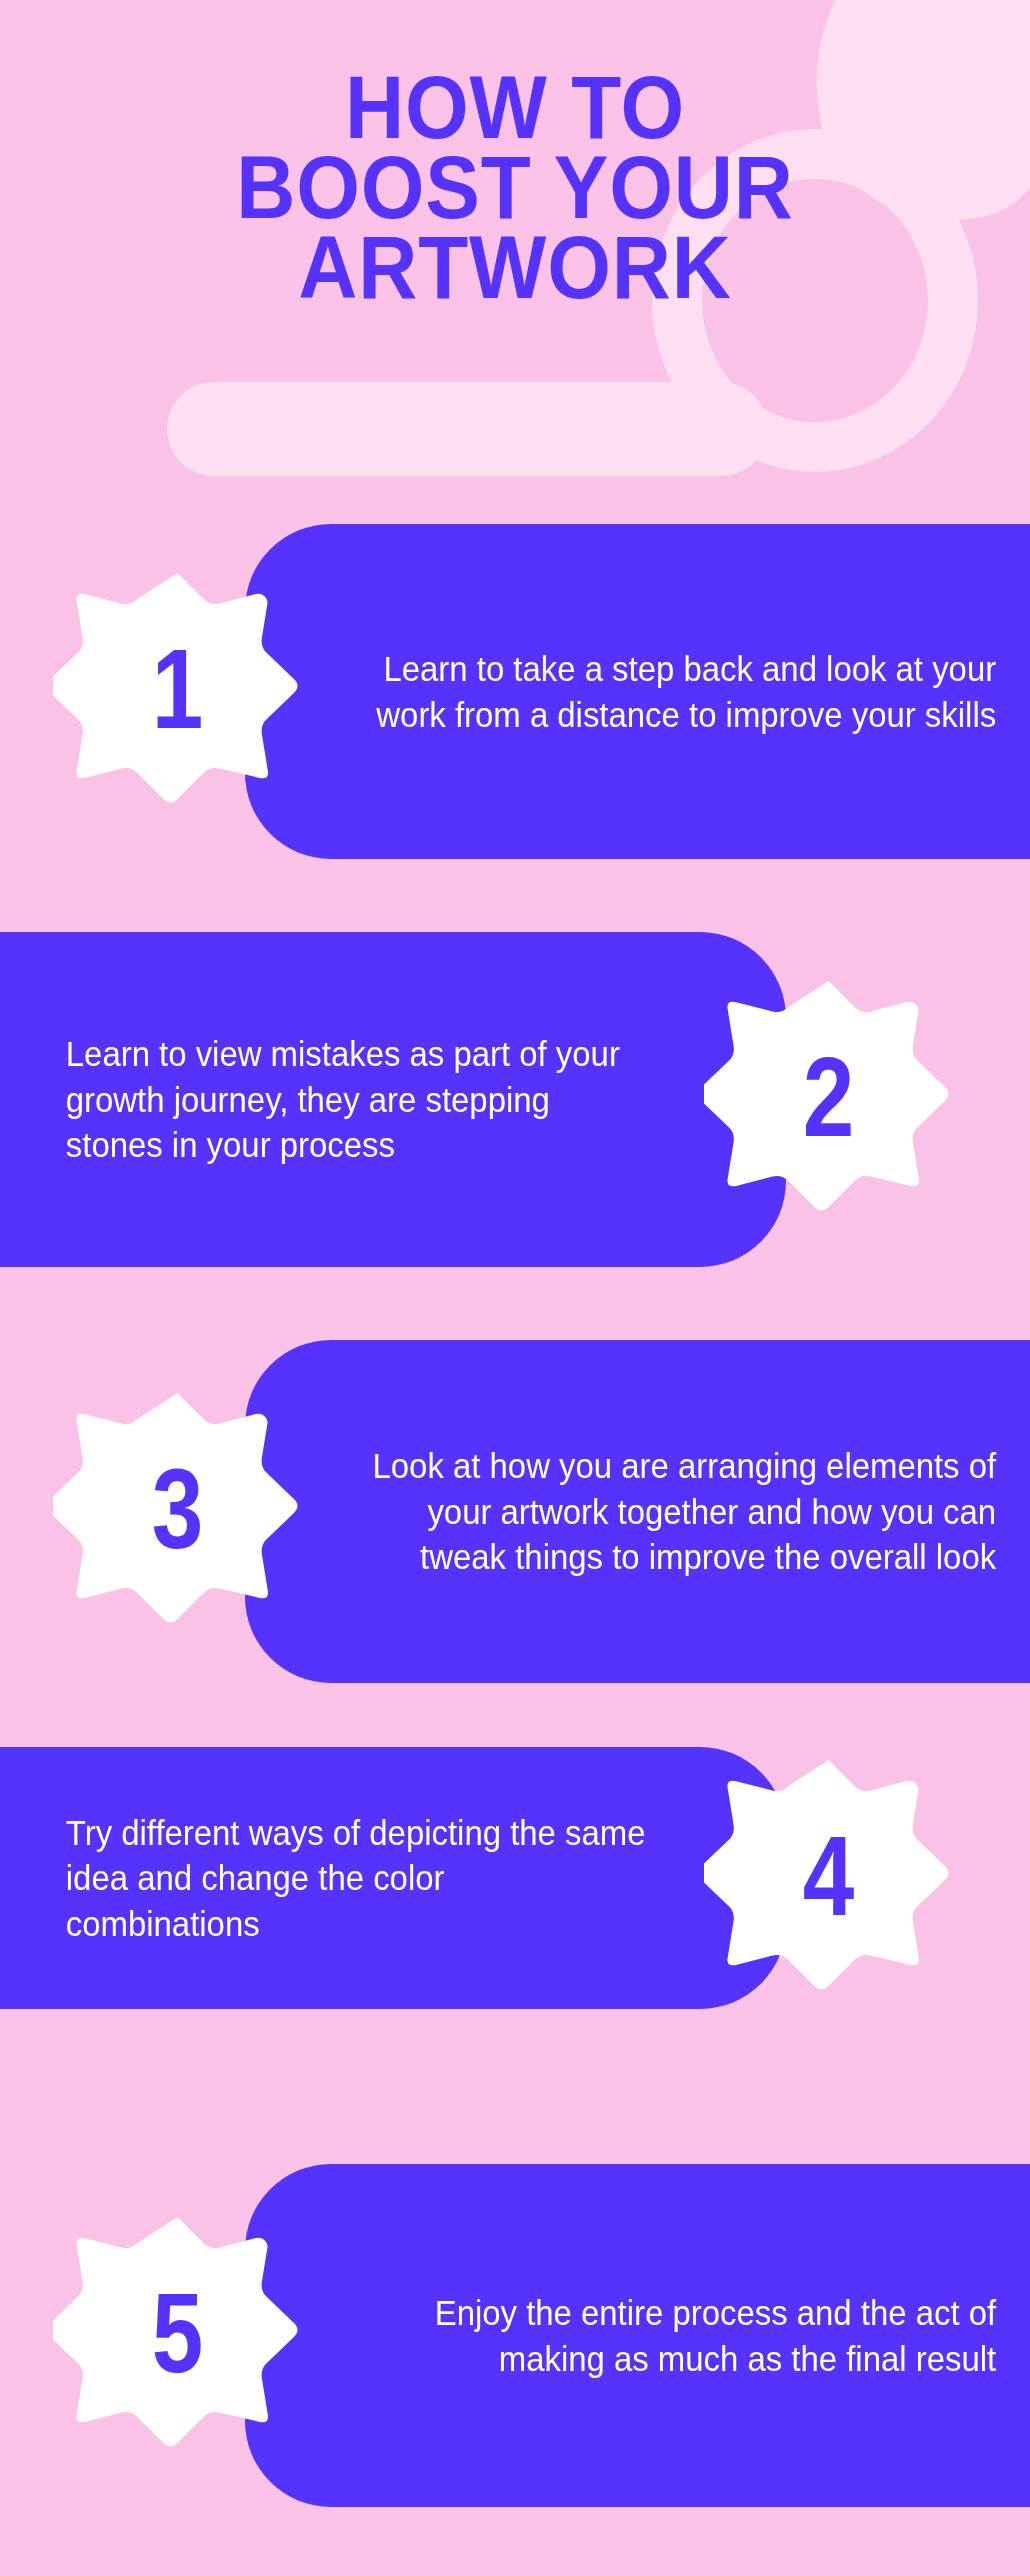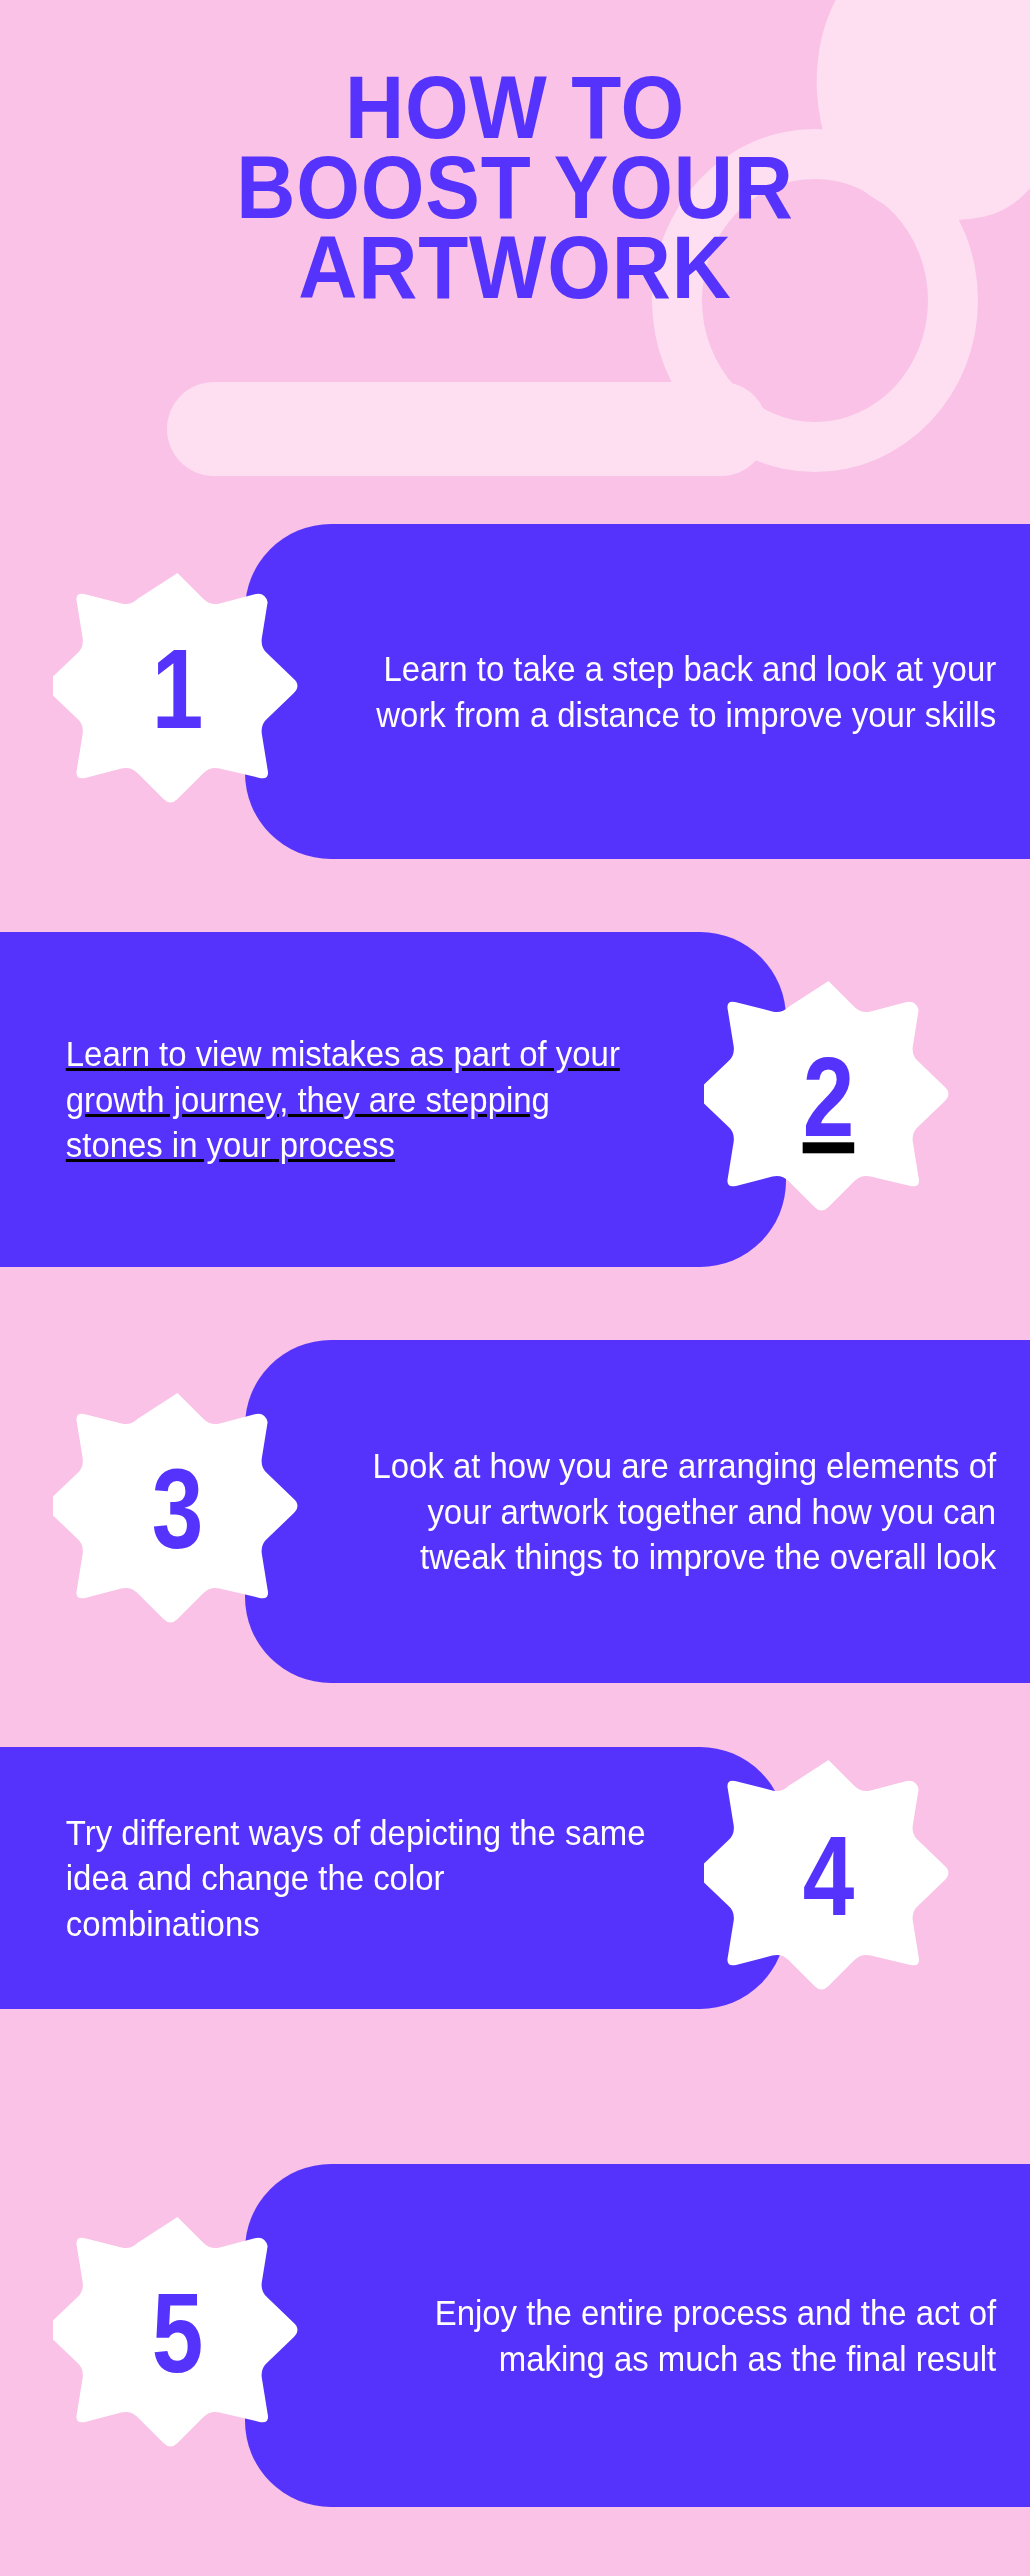--- a/index.html
+++ b/index.html
@@ -182,21 +182,21 @@
       <div class="badge">
         <svg viewBox="0 0 200 200" aria-hidden="true">
           <path fill="#ffffff" d="M100 2 L122 24 Q128 30 136 28 L166 20 Q175 18 177 27 L172 58 Q171 66 177 71 L199 92 Q206 98 199 105 L177 126 Q171 131 172 139 L177 170 Q179 179 170 177 L136 169 Q128 167 122 173 L100 195 Q94 201 88 195 L66 173 Q60 167 52 169 L21 177 Q12 179 14 170 L19 139 Q20 131 14 126 L-8 105 Q-15 98 -8 92 L14 71 Q20 66 19 58 L14 27 Q12 18 21 20 L52 28 Q60 30 66 24 Z" transform="translate(6,3) scale(0.94)"></path>
         </svg>
         <span class="num">1</span>
       </div>
       <div class="copy">Learn to take a step back and look at your work from a distance to improve your skills</div>
     </div>
   </div>
 
-  <div class="row right-badge" style="top:932px;height:335px;text-decoration:underline;">
+  <div class="row right-badge" style="top:932px;height:335px;">
     <div class="panel"></div>
     <div class="row-inner">
       <div class="copy">Learn to view mistakes as part of your growth journey, they are stepping stones in your process</div>
       <div class="badge">
         <svg viewBox="0 0 200 200" aria-hidden="true">
           <path fill="#ffffff" d="M100 2 L122 24 Q128 30 136 28 L166 20 Q175 18 177 27 L172 58 Q171 66 177 71 L199 92 Q206 98 199 105 L177 126 Q171 131 172 139 L177 170 Q179 179 170 177 L136 169 Q128 167 122 173 L100 195 Q94 201 88 195 L66 173 Q60 167 52 169 L21 177 Q12 179 14 170 L19 139 Q20 131 14 126 L-8 105 Q-15 98 -8 92 L14 71 Q20 66 19 58 L14 27 Q12 18 21 20 L52 28 Q60 30 66 24 Z" transform="translate(6,3) scale(0.94)"></path>
         </svg>
         <span class="num">2</span>
       </div>
     </div>

